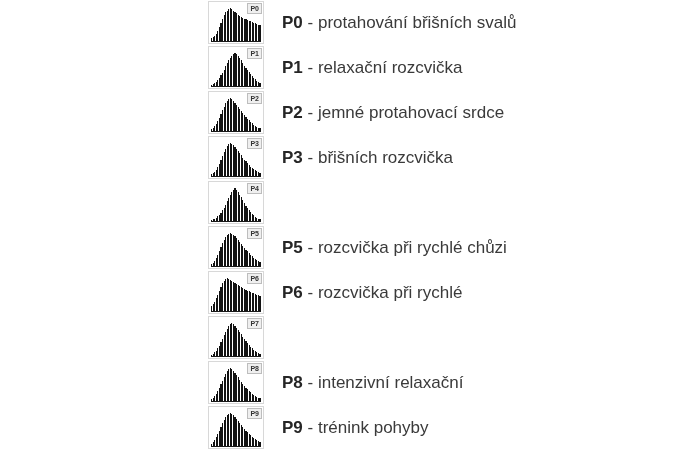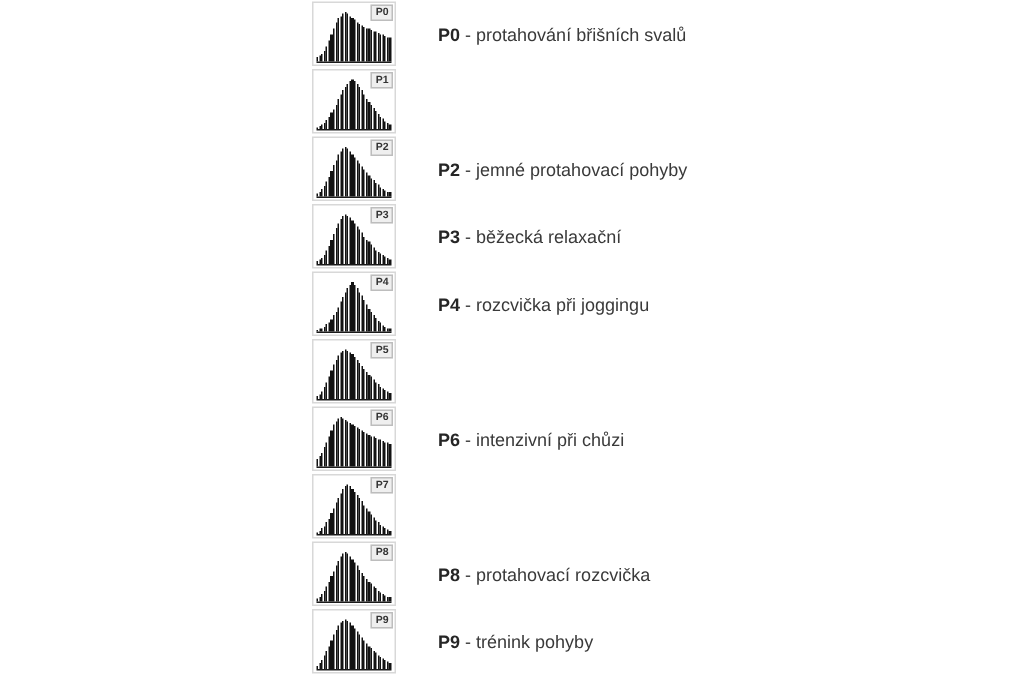--- a/index.html
+++ b/index.html
@@ -72,22 +72,22 @@
   }
   .thumb .base {
     position: absolute;
     left: 2px;
     right: 2px;
     bottom: 1px;
     height: 1px;
     background: #1a1a1a;
   }
   .label {
-    margin-left: 28px;
-    font-size: 12px;
+    margin-left: 18px;
+    font-size: 17px;
     color: #3a3a3a;
     white-space: nowrap;
   }
   .label b {
     font-weight: bold;
     color: #262626;
   }
   .label span.dash {
     color: #3a3a3a;
   }
@@ -170,20 +170,21 @@
             <i style="height: 9.9px;"></i>
             <i style="height: 8.25px;"></i>
             <i style="height: 6.6px;"></i>
             <i style="height: 5.28px;"></i>
             <i style="height: 3.96px;"></i>
             <i style="height: 2.97px;"></i>
           </div>
           <div class="base"></div>
           <div class="badge">P1</div>
         </div>
+        <div class="label"><b>P1</b> <span class="dash">-</span> <span>relaxační rozcvička</span></div>
       </div>
       <div class="program-row">
         <div class="thumb">
           <div class="graph">
             <i style="height: 1.98px;"></i>
             <i style="height: 3.3px;"></i>
             <i style="height: 4.95px;"></i>
             <i style="height: 7.26px;"></i>
             <i style="height: 9.9px;"></i>
             <i style="height: 13.2px;"></i>
@@ -210,21 +211,21 @@
             <i style="height: 7.59px;"></i>
             <i style="height: 6.27px;"></i>
             <i style="height: 4.95px;"></i>
             <i style="height: 3.96px;"></i>
             <i style="height: 3.3px;"></i>
             <i style="height: 2.64px;"></i>
           </div>
           <div class="base"></div>
           <div class="badge">P2</div>
         </div>
-        <div class="label"><b>P2</b> <span class="dash">-</span> <span>jemné protahovací pohyby</span></div>
+        <div class="label"><b>P2</b> <span class="dash">-</span> <span>jemné protahovací srdce</span></div>
       </div>
       <div class="program-row">
         <div class="thumb">
           <div class="graph">
             <i style="height: 1.65px;"></i>
             <i style="height: 2.64px;"></i>
             <i style="height: 3.96px;"></i>
             <i style="height: 5.94px;"></i>
             <i style="height: 8.58px;"></i>
             <i style="height: 11.88px;"></i>
@@ -251,21 +252,21 @@
             <i style="height: 7.92px;"></i>
             <i style="height: 6.6px;"></i>
             <i style="height: 5.61px;"></i>
             <i style="height: 4.62px;"></i>
             <i style="height: 3.63px;"></i>
             <i style="height: 2.97px;"></i>
           </div>
           <div class="base"></div>
           <div class="badge">P3</div>
         </div>
-        <div class="label"><b>P3</b> <span class="dash">-</span> <span>běžecká relaxační</span></div>
+        <div class="label"><b>P3</b> <span class="dash">-</span> <span>břišních rozcvička</span></div>
       </div>
       <div class="program-row">
         <div class="thumb">
           <div class="graph">
             <i style="height: 1px;"></i>
             <i style="height: 1.65px;"></i>
             <i style="height: 2.31px;"></i>
             <i style="height: 3.3px;"></i>
             <i style="height: 4.62px;"></i>
             <i style="height: 6.27px;"></i>
@@ -292,21 +293,20 @@
             <i style="height: 7.26px;"></i>
             <i style="height: 5.61px;"></i>
             <i style="height: 4.29px;"></i>
             <i style="height: 3.3px;"></i>
             <i style="height: 2.31px;"></i>
             <i style="height: 1.65px;"></i>
           </div>
           <div class="base"></div>
           <div class="badge">P4</div>
         </div>
-        <div class="label"><b>P4</b> <span class="dash">-</span> <span>rozcvička při joggingu</span></div>
       </div>
       <div class="program-row">
         <div class="thumb">
           <div class="graph">
             <i style="height: 1.98px;"></i>
             <i style="height: 3.3px;"></i>
             <i style="height: 5.28px;"></i>
             <i style="height: 7.92px;"></i>
             <i style="height: 11.22px;"></i>
             <i style="height: 15.18px;"></i>
@@ -333,20 +333,21 @@
             <i style="height: 9.57px;"></i>
             <i style="height: 8.25px;"></i>
             <i style="height: 6.93px;"></i>
             <i style="height: 5.61px;"></i>
             <i style="height: 4.62px;"></i>
             <i style="height: 3.63px;"></i>
           </div>
           <div class="base"></div>
           <div class="badge">P5</div>
         </div>
+        <div class="label"><b>P5</b> <span class="dash">-</span> <span>rozcvička při rychlé chůzi</span></div>
       </div>
       <div class="program-row">
         <div class="thumb">
           <div class="graph">
             <i style="height: 4.62px;"></i>
             <i style="height: 6.6px;"></i>
             <i style="height: 9.24px;"></i>
             <i style="height: 12.54px;"></i>
             <i style="height: 16.5px;"></i>
             <i style="height: 20.46px;"></i>
@@ -373,21 +374,21 @@
             <i style="height: 18.48px;"></i>
             <i style="height: 17.82px;"></i>
             <i style="height: 17.16px;"></i>
             <i style="height: 16.5px;"></i>
             <i style="height: 15.84px;"></i>
             <i style="height: 15.18px;"></i>
           </div>
           <div class="base"></div>
           <div class="badge">P6</div>
         </div>
-        <div class="label"><b>P6</b> <span class="dash">-</span> <span>intenzivní při chůzi</span></div>
+        <div class="label"><b>P6</b> <span class="dash">-</span> <span>rozcvička při rychlé</span></div>
       </div>
       <div class="program-row">
         <div class="thumb">
           <div class="graph">
             <i style="height: 1.32px;"></i>
             <i style="height: 2.31px;"></i>
             <i style="height: 3.63px;"></i>
             <i style="height: 5.28px;"></i>
             <i style="height: 7.59px;"></i>
             <i style="height: 10.23px;"></i>
@@ -454,21 +455,21 @@
             <i style="height: 7.26px;"></i>
             <i style="height: 5.94px;"></i>
             <i style="height: 4.95px;"></i>
             <i style="height: 3.96px;"></i>
             <i style="height: 3.3px;"></i>
             <i style="height: 2.64px;"></i>
           </div>
           <div class="base"></div>
           <div class="badge">P8</div>
         </div>
-        <div class="label"><b>P8</b> <span class="dash">-</span> <span>protahovací rozcvička</span></div>
+        <div class="label"><b>P8</b> <span class="dash">-</span> <span>intenzivní relaxační</span></div>
       </div>
       <div class="program-row">
         <div class="thumb">
           <div class="graph">
             <i style="height: 2.31px;"></i>
             <i style="height: 3.96px;"></i>
             <i style="height: 5.94px;"></i>
             <i style="height: 8.58px;"></i>
             <i style="height: 11.88px;"></i>
             <i style="height: 15.51px;"></i>

